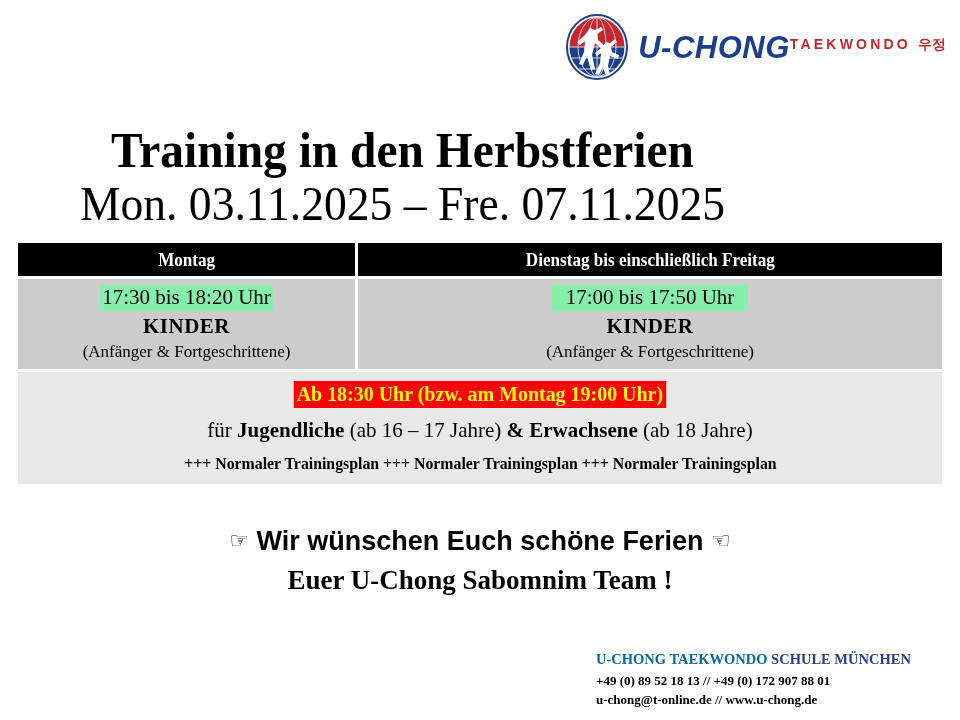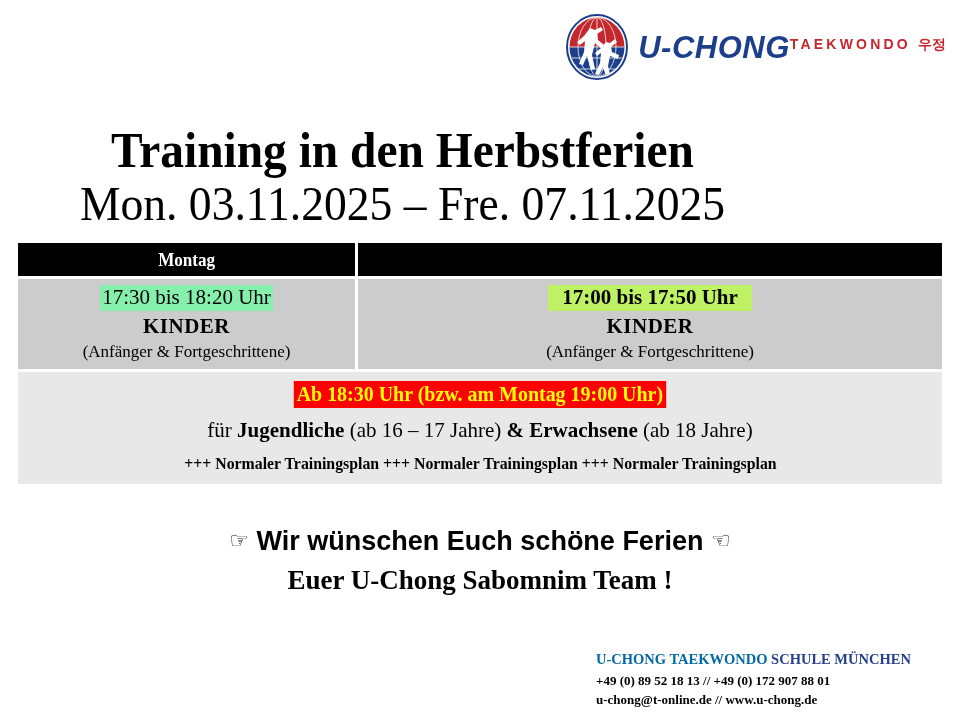--- a/index.html
+++ b/index.html
@@ -128,23 +128,23 @@
   .kid-cell.right { flex: 1; }
 
   .time-yellow {
     background: #86efac;
     font-size: 21px;
     font-weight: normal;
     line-height: 1.22;
     padding: 0 2px;
   }
   .time-green {
-    background: #bef264;
-    font-size: 21px;
-    font-weight: bold;
+    background: #86efac;
+    font-size: 21px;
+    font-weight: normal;
     line-height: 1.22;
     padding: 0 14px;
   }
   .kinder {
     font-size: 21px;
     font-weight: bold;
     letter-spacing: 0.5px;
     margin-top: 3px;
   }
   .levels {
@@ -271,20 +271,23 @@
   <div class="title-line2">Mon. 03.11.2025 – Fre. 07.11.2025</div>
 </div>
 
 <div class="schedule">
 
   <div class="row-head">
     <div class="head-cell left">
         <span>Montag</span>
       </div>
     <div class="head-cell sep"></div>
+    <div class="head-cell right">
+        <span>Dienstag bis einschließlich Freitag</span>
+      </div>
   </div>
 
   <div class="row-gap"></div>
 
   <div class="row-kids">
     <div class="kid-cell left">
       <div class="time-yellow">17:30 bis 18:20 Uhr</div>
       <div class="kinder">KINDER</div>
       <div class="levels">(Anfänger &amp; Fortgeschrittene)</div>
     </div>

